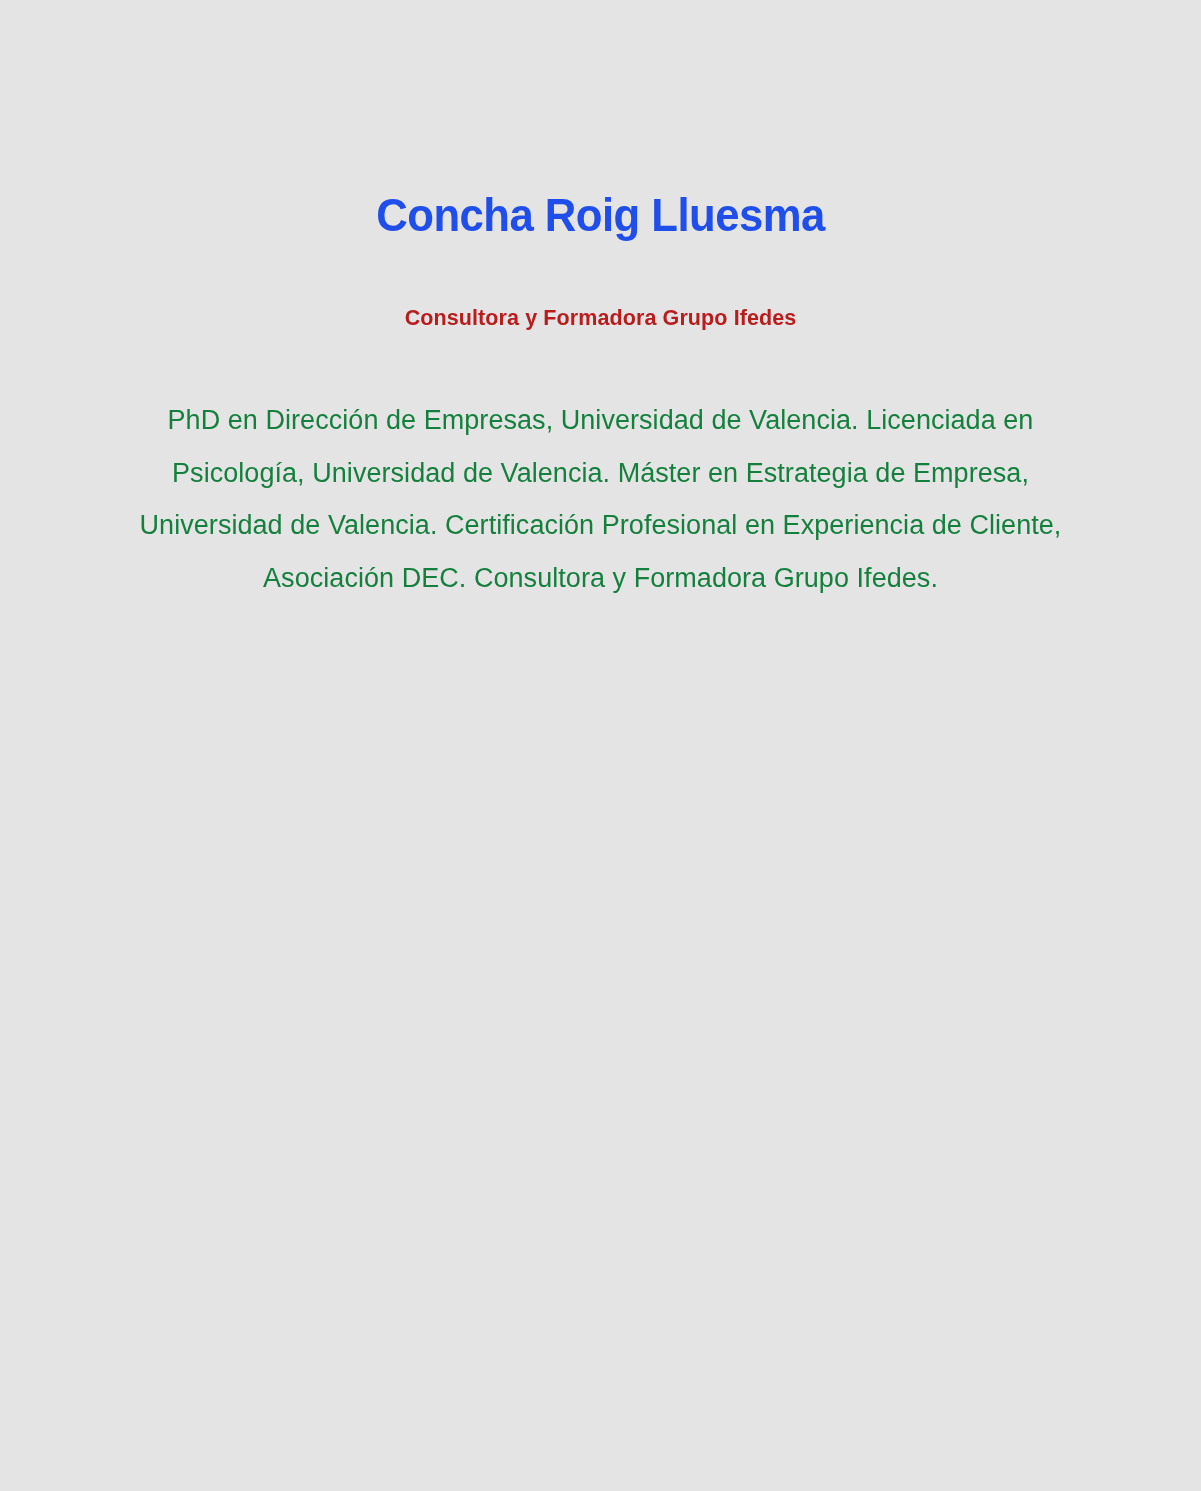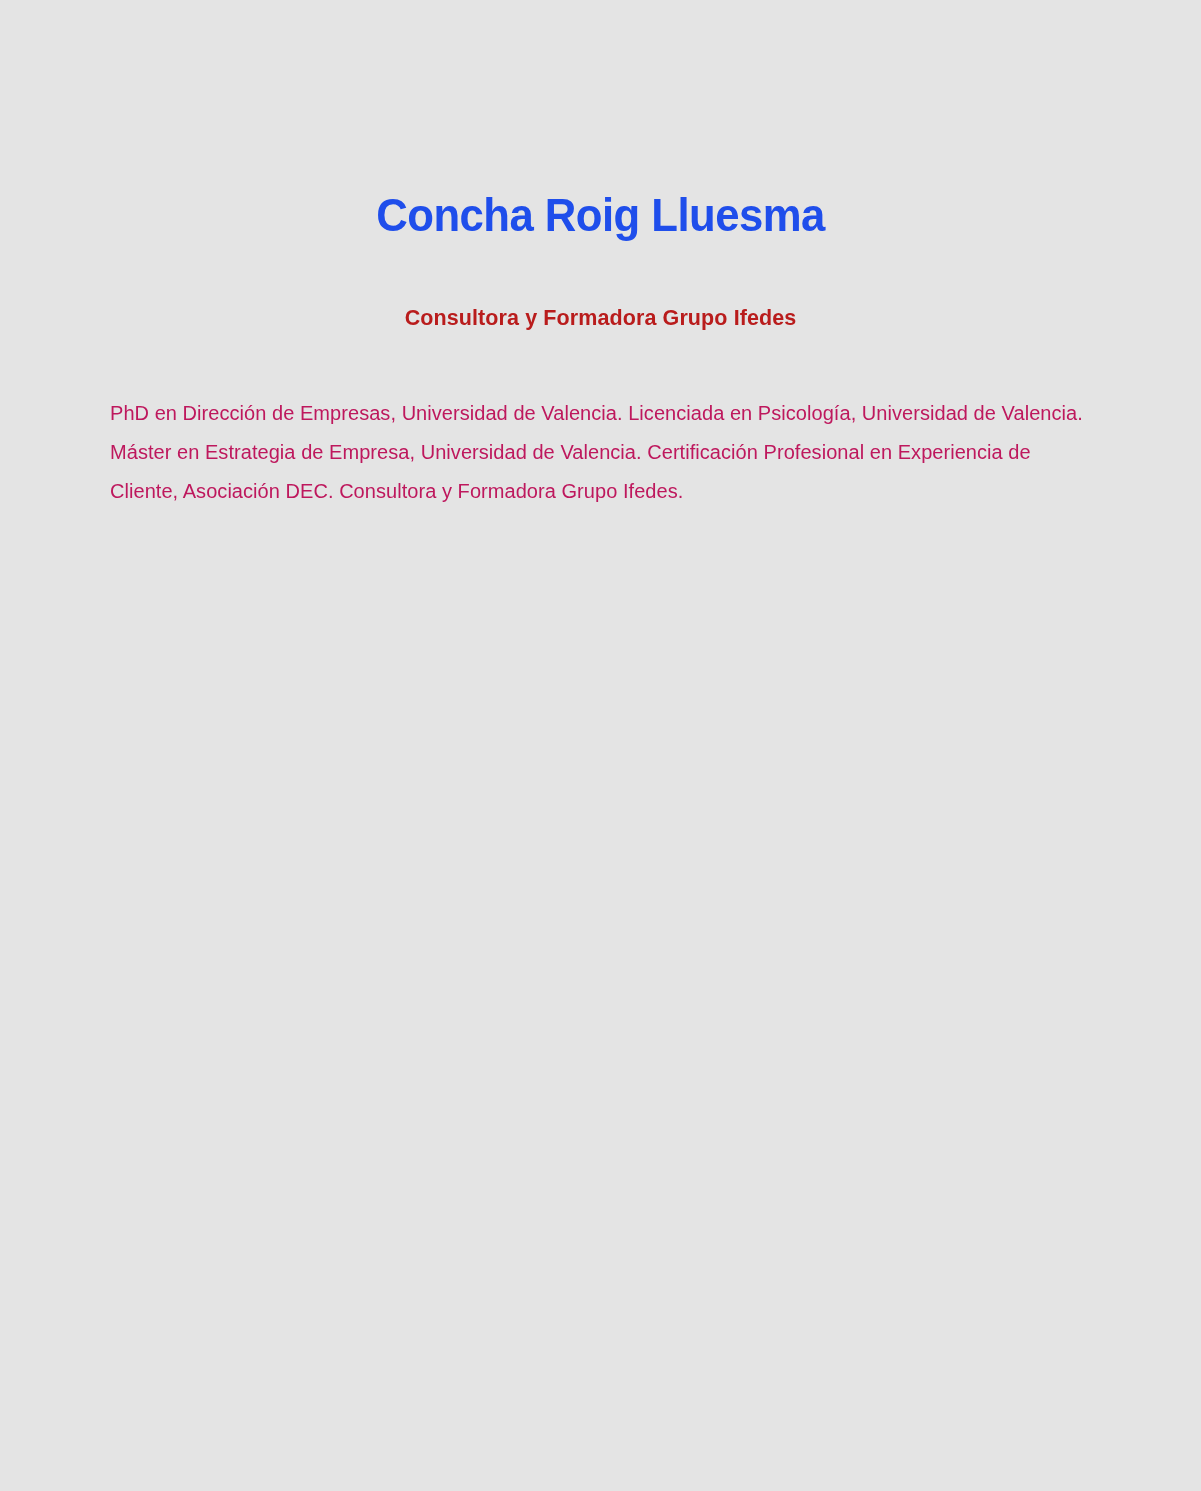--- a/index.html
+++ b/index.html
@@ -42,23 +42,24 @@
     font-family: "Liberation Sans", sans-serif;
     font-size: 21.5px;
     font-weight: 700;
     letter-spacing: 0.1px;
     line-height: 1.2;
   }
   .profile-bio {
     margin: 0 auto;
     padding-top: 62px;
     max-width: 985px;
-    color: #be185d;
+    text-align: center;
+    color: #15803d;
     font-family: "Liberation Sans", sans-serif;
-    font-size: 20px;
+    font-size: 27px;
     font-weight: 400;
     line-height: 1.95;
     letter-spacing: 0.05px;
   }
 </style>
 </head>
 <body>
 
 <div class="page">
   <h1 class="profile-name">Concha Roig Lluesma</h1>

